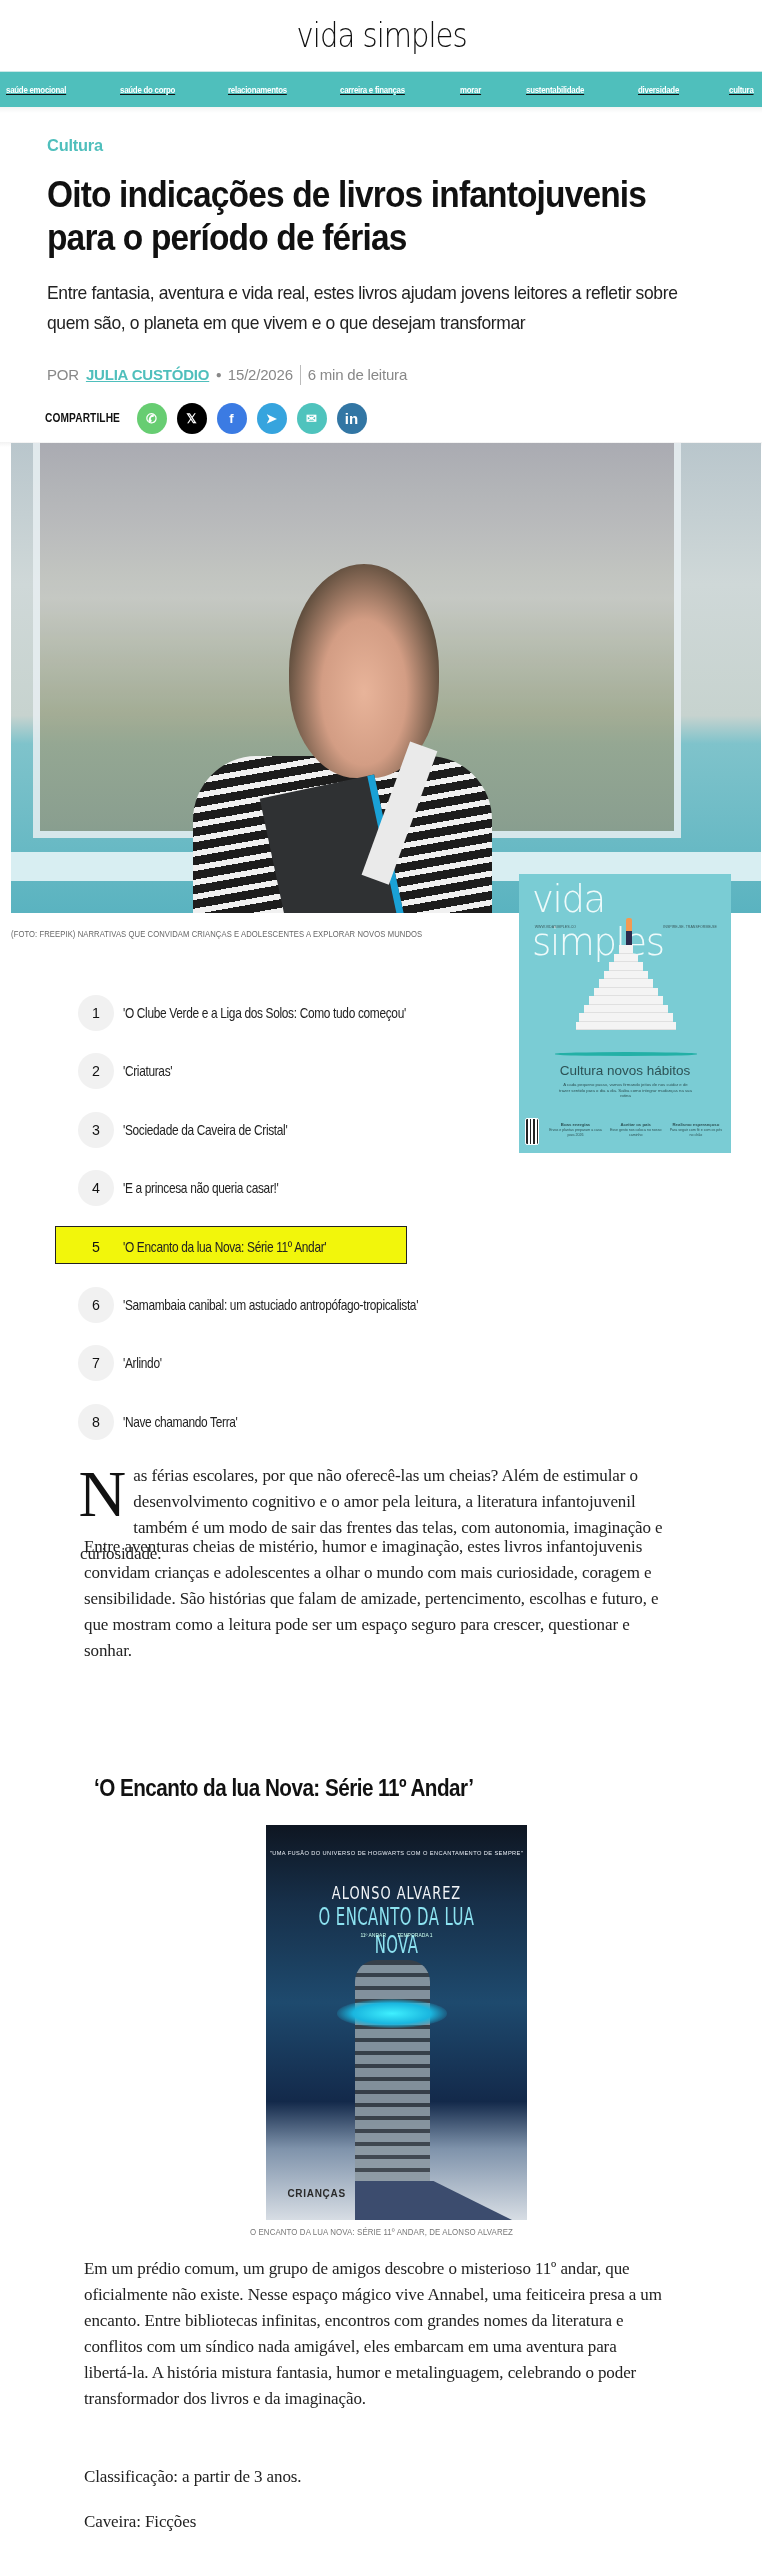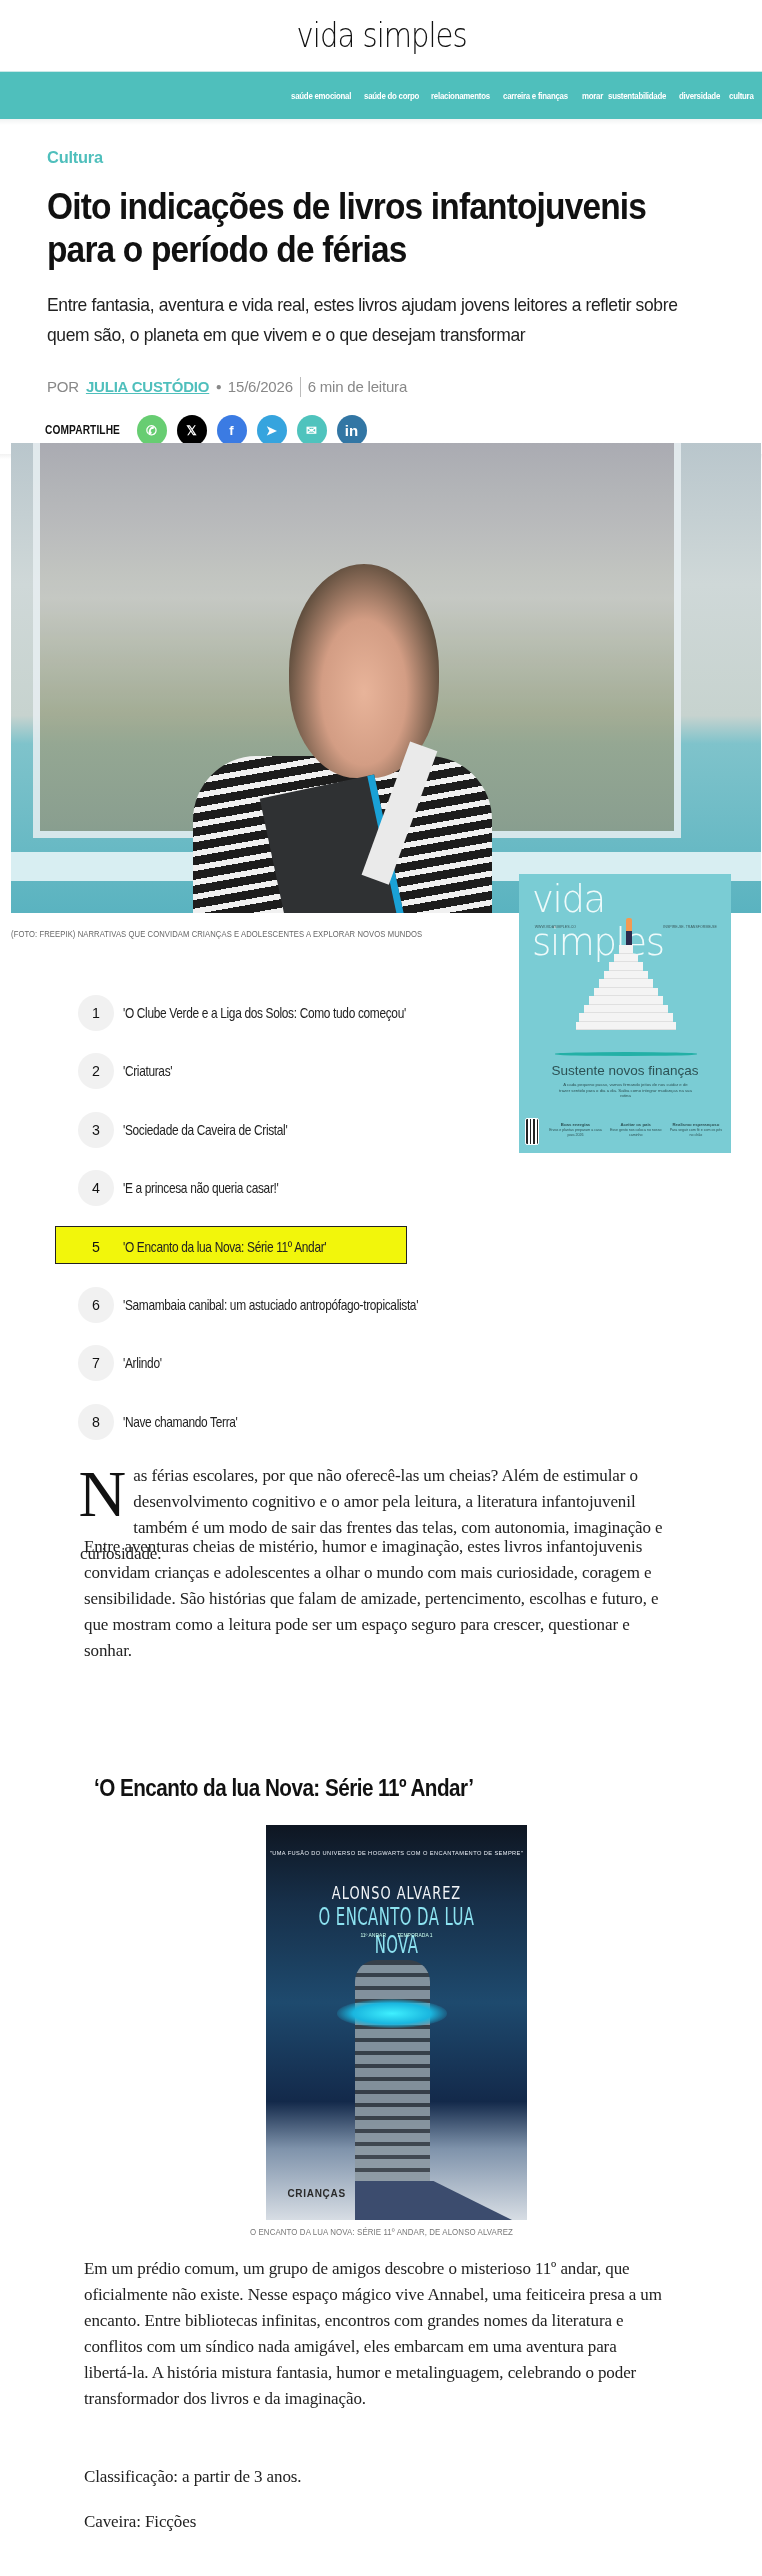--- a/index.html
+++ b/index.html
@@ -2,21 +2,21 @@
 <html style="font-size:11.4px"><head>
 <meta charset="utf-8">
 <style>
   * { box-sizing: border-box; margin: 0; padding: 0; }
   html, body { width: 763px; background: #ffffff; }
   body { font-family: "Liberation Sans", sans-serif; color: #111; position: relative; height: 2576px; overflow: hidden; }
 
   .site-header { height: 71px; display: flex; align-items: center; justify-content: center; }
   .logo { font-family: "DejaVu Sans", sans-serif; font-size: 33px; font-weight: 300; letter-spacing: -1.1px; color: #111; transform: scaleX(0.88); }
 
-  .nav { height: 48px; background: #4fbfbc; display: flex; align-items: center; justify-content: flex-end; padding: 0 4.3px 0 5.7px; border-top: 1.4px solid #c9e8e7; }
+  .nav { height: 36px; background: #4fbfbc; display: flex; align-items: center; justify-content: space-between; padding: 0 4.3px 0 5.7px; border-top: 1.4px solid #c9e8e7; text-decoration: underline; }
   .nav a { color: #fff; font-weight: bold; font-size: 9.6px; text-decoration: none; letter-spacing: -0.3px; font-family: "Liberation Sans", sans-serif; transform: scaleX(0.82); transform-origin: left center; white-space: nowrap; }
   .nav-shadow { height: 5.7px; background: linear-gradient(#f1f3f3, #fff); }
 
   .article-head { padding: 0 47px; }
   .category { color: #4fbfbc; font-weight: bold; font-size: 16.4px; margin-top: 23px; letter-spacing: -0.2px; }
   .title { font-size: 36px; font-weight: bold; line-height: 43px; margin-top: 18px; letter-spacing: -0.9px; color: #111; transform: scaleX(0.93); transform-origin: left; width: 712px; }
   .subtitle { font-size: 19px; line-height: 30px; margin-top: 19px; color: #222; letter-spacing: -0.4px; transform: scaleX(0.92); transform-origin: left; width: 733px; }
   .byline { margin-top: 27px; font-size: 15px; color: #888; display: flex; align-items: center; letter-spacing: -0.2px; }
   .byline .author { color: #4fbfbc; font-weight: bold; text-decoration: underline; margin-left: 7px; }
   .byline .dot { margin: 0 6.4px; font-size: 10px; }
@@ -97,21 +97,21 @@
 <div class="nav-shadow"></div>
 
 <section class="article-head">
   <div class="category">Cultura</div>
   <h1 class="title">Oito indicações de livros infantojuvenis para o período de férias</h1>
   <p class="subtitle">Entre fantasia, aventura e vida real, estes livros ajudam jovens leitores a refletir sobre quem são, o planeta em que vivem e o que desejam transformar</p>
   <div class="byline">
     <span>POR</span>
     <span class="author">JULIA CUSTÓDIO</span>
     <span class="dot">●</span>
-    <span>15/6/2026</span>
+    <span>15/2/2026</span>
     <span class="sep"></span>
     <span>6 min de leitura</span>
   </div>
 </section>
 
 <div class="share">
   <span class="share-label">COMPARTILHE</span>
   <a class="share-btn" style="background:#67cd72">
       <span>✆</span>
     </a>
@@ -154,21 +154,21 @@
       <div style="width:34%"></div>
       <div style="width:44%"></div>
       <div style="width:54%"></div>
       <div style="width:64%"></div>
       <div style="width:74%"></div>
       <div style="width:84%"></div>
       <div style="width:94%"></div>
       <div style="width:100%"></div>
   </div>
   <div class="mag-ground"></div>
-  <div class="mag-head">Sustente novos finanças</div>
+  <div class="mag-head">Cultura novos hábitos</div>
   <div class="mag-desc">A cada pequeno passo, vamos firmando jeitos de nos cuidar e de trazer sentido para o dia a dia. Saiba como integrar mudanças na sua rotina</div>
   <div class="mag-barcode"></div>
   <div class="mag-cols">
     <div class="mag-col">
       <div class="h">Boas energias</div>
       <div class="d">Ervas e plantas preparam a casa para 2026</div>
     </div>
     <div class="mag-col">
       <div class="h">Aceitar os pais</div>
       <div class="d">Esse gesto nos coloca no nosso caminho</div>

